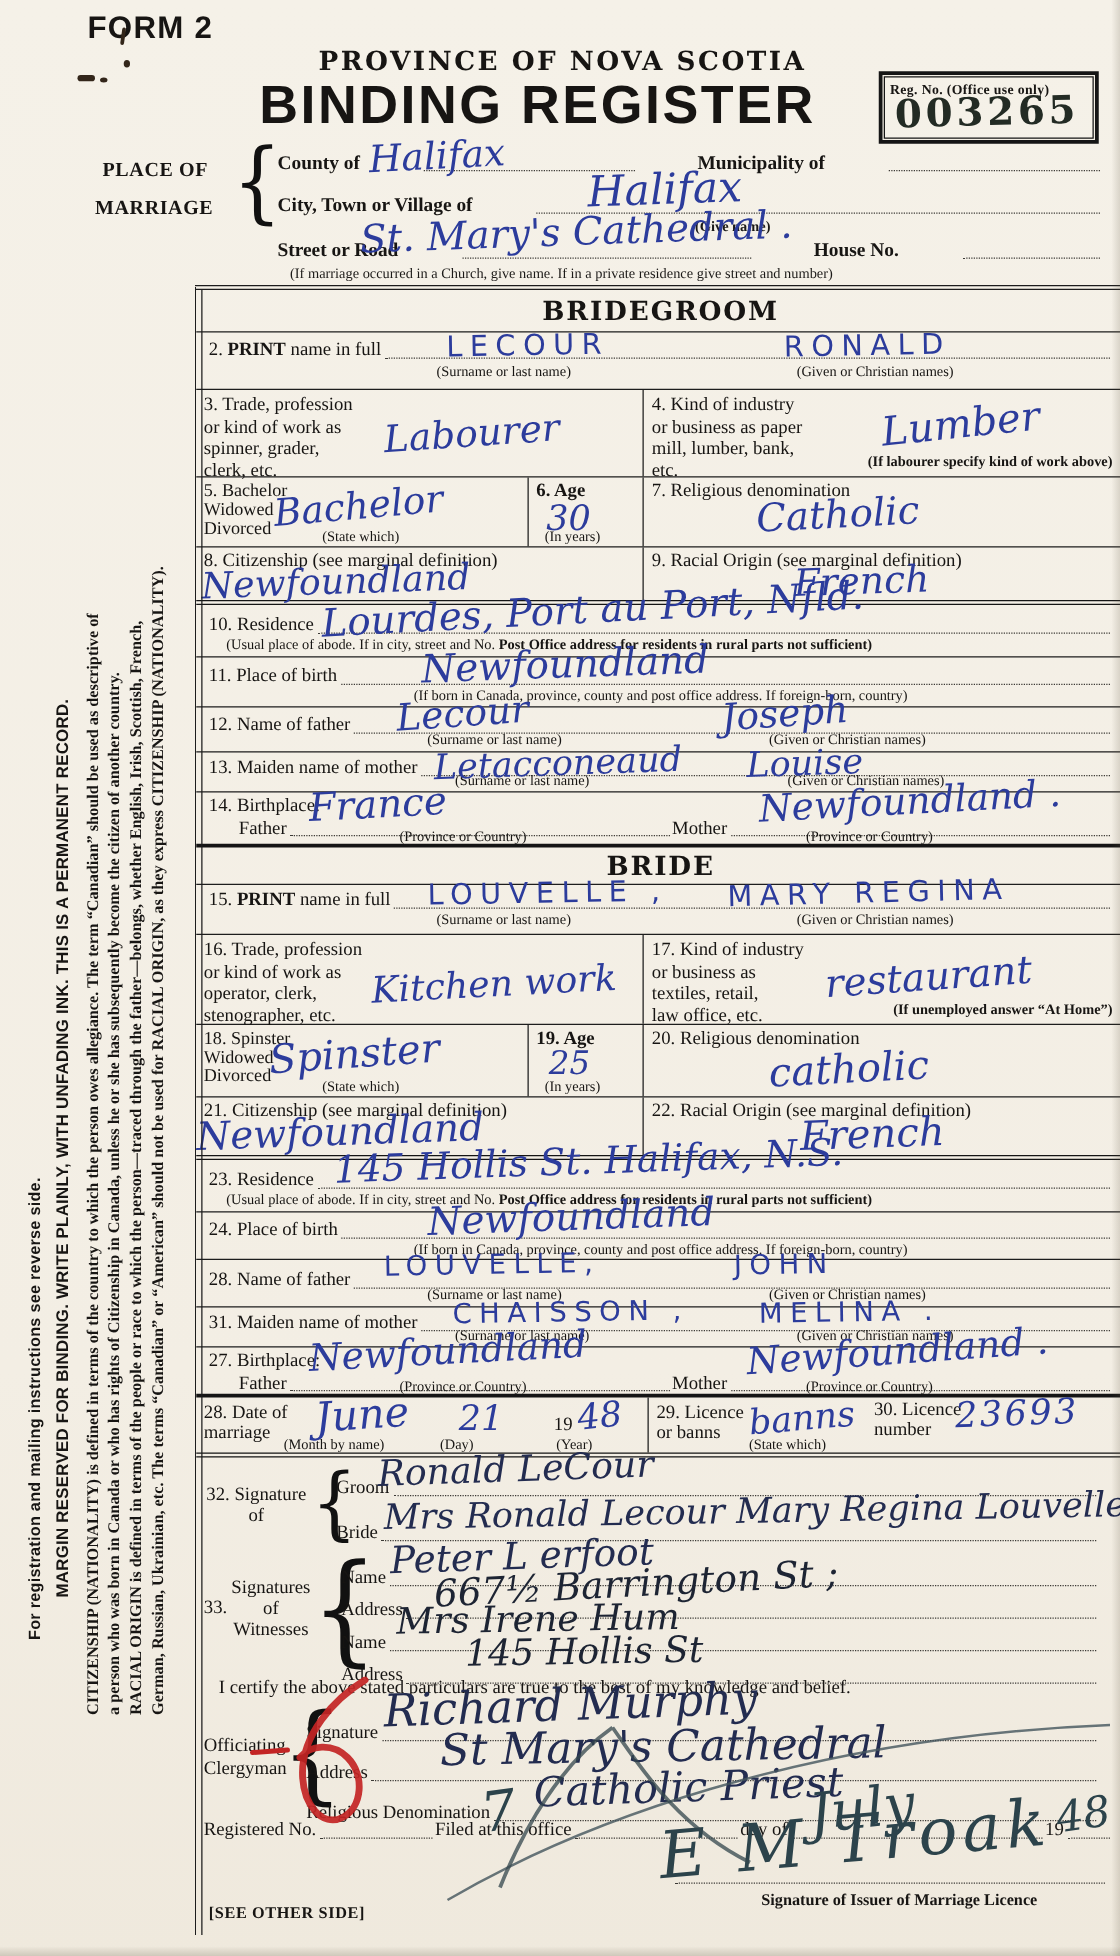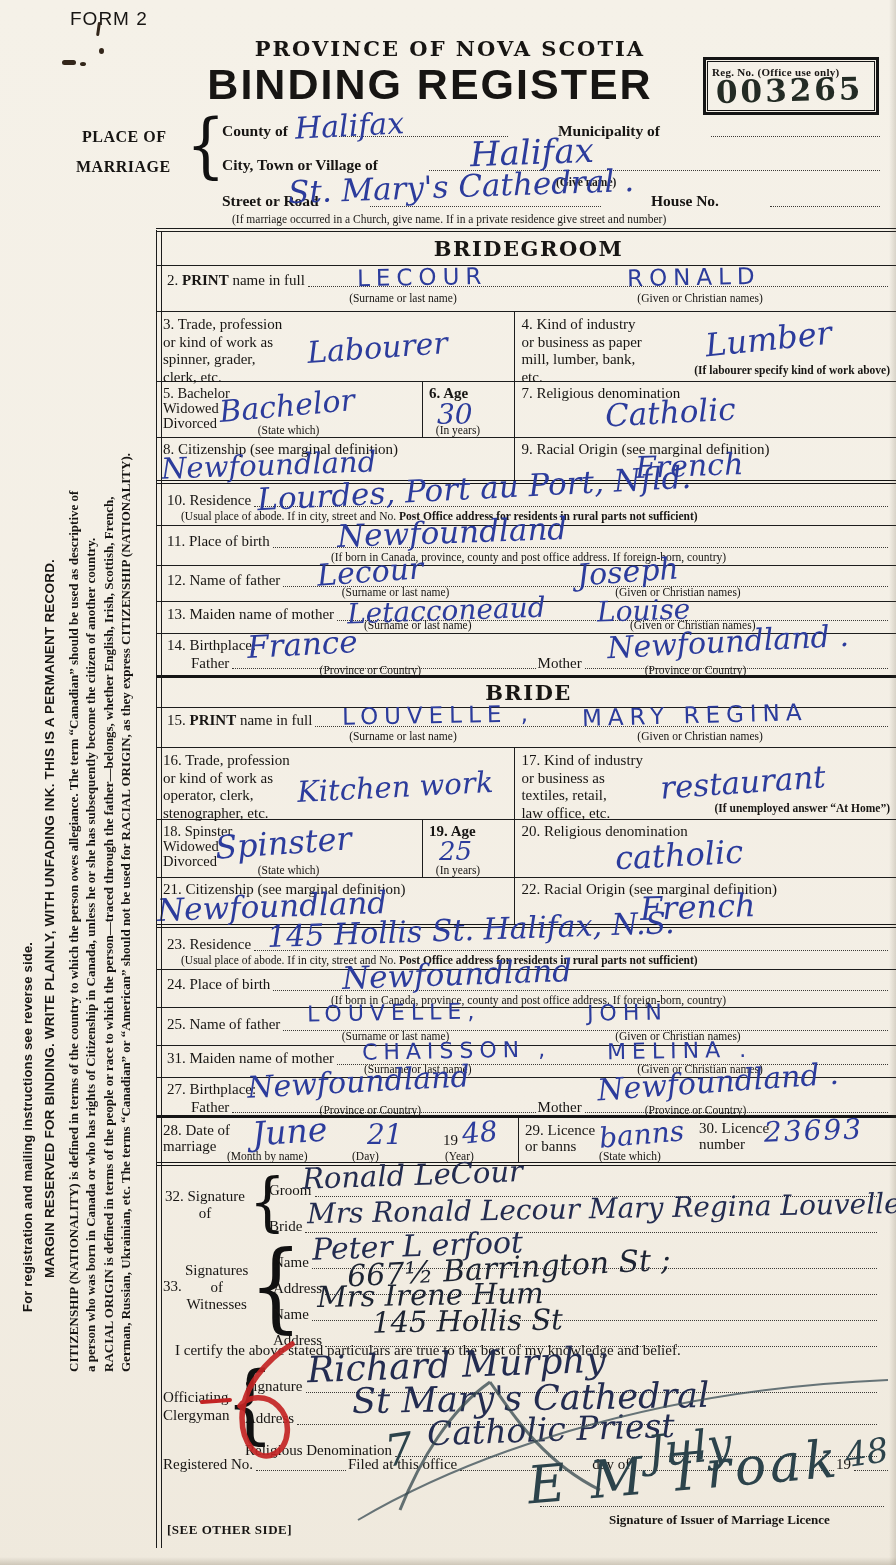--- a/index.html
+++ b/index.html
@@ -11,21 +11,21 @@
   .edge-r{position:absolute;right:0;top:0;width:7px;height:100%;background:linear-gradient(90deg,rgba(0,0,0,0),rgba(90,80,60,.18));}
   .edge-b{position:absolute;left:0;bottom:0;width:100%;height:8px;background:linear-gradient(180deg,rgba(0,0,0,0),rgba(90,80,60,.22));}
 
   
   .vtext{position:absolute;transform:rotate(-90deg);transform-origin:0 0;white-space:nowrap;}
   .vsans{font-family:"Liberation Sans",sans-serif;font-weight:bold;font-size:13.5px;letter-spacing:.2px;}
   .vnote{font-family:"Liberation Serif",serif;font-weight:bold;font-size:13px;line-height:16.5px;}
   .vnote span{display:block;}
 
   
-  .formno{position:absolute;left:70px;top:8px;font-family:"Liberation Sans",sans-serif;font-weight:normal;font-size:19px;letter-spacing:1px;}
+  .formno{position:absolute;left:70px;top:8px;font-family:"Liberation Sans",sans-serif;font-weight:bold;font-size:25px;letter-spacing:1px;}
   .prov{position:absolute;left:200px;top:36px;width:500px;text-align:center;font-size:21px;font-weight:bold;letter-spacing:2px;font-family:"DejaVu Serif",serif;}
   .bigtitle{position:absolute;left:150px;top:60px;width:560px;text-align:center;font-family:"Liberation Sans",sans-serif;font-weight:bold;font-size:43px;letter-spacing:2px;}
   .regbox{position:absolute;left:703px;top:57px;width:176px;height:58px;border:3px solid #151515;box-shadow:inset 0 0 0 1px #f3eee4, inset 0 0 0 2px #151515;}
   .regbox .rlabel{position:absolute;left:6px;top:6px;font-size:11px;font-weight:bold;letter-spacing:.3px;}
   .regbox .stamp{position:absolute;left:10px;top:12px;font-family:"DejaVu Serif",serif;font-weight:bold;font-size:31px;letter-spacing:3px;color:#232b24;transform:rotate(-1.5deg);}
   .blot{position:absolute;background:#33261a;border-radius:50%;}
 
   
   .plabel{position:absolute;font-weight:bold;font-size:16px;letter-spacing:.5px;}
   .brace{position:absolute;font-family:"DejaVu Serif",serif;color:#111;}
@@ -322,21 +322,21 @@
       <div class="fl" style="margin-top:4px;">
         <span class="lbl">24. Place of birth</span>
         <span class="dl"></span>
       </div>
       <span class="hw" style="left:185px;top:-14px;font-size:31px;transform:rotate(-2deg);">Newfoundland</span>
       <div class="cap">(If born in Canada, province, county and post office address.   If foreign-born, country)</div>
     </div>
 
     <div class="row" style="height:38px;">
       <div class="fl" style="margin-top:6px;">
-        <span class="lbl">25. Name of father</span>
+        <span class="lbl">28. Name of father</span>
         <span class="dl"></span>
       </div>
       <span class="hp" style="left:150px;top:-8px;font-size:22px;transform:rotate(-1deg);">LOUVELLE,</span>
       <span class="hp" style="left:430px;top:-8px;font-size:22px;transform:rotate(-1deg);">JOHN</span>
       <span class="capA" style="left:25%;top:22px;">(Surname or last name)</span>
       <span class="capA" style="left:62%;top:22px;">(Given or Christian names)</span>
     </div>
 
     <div class="row" style="height:32px;">
       <div class="fl" style="margin-top:2px;">

